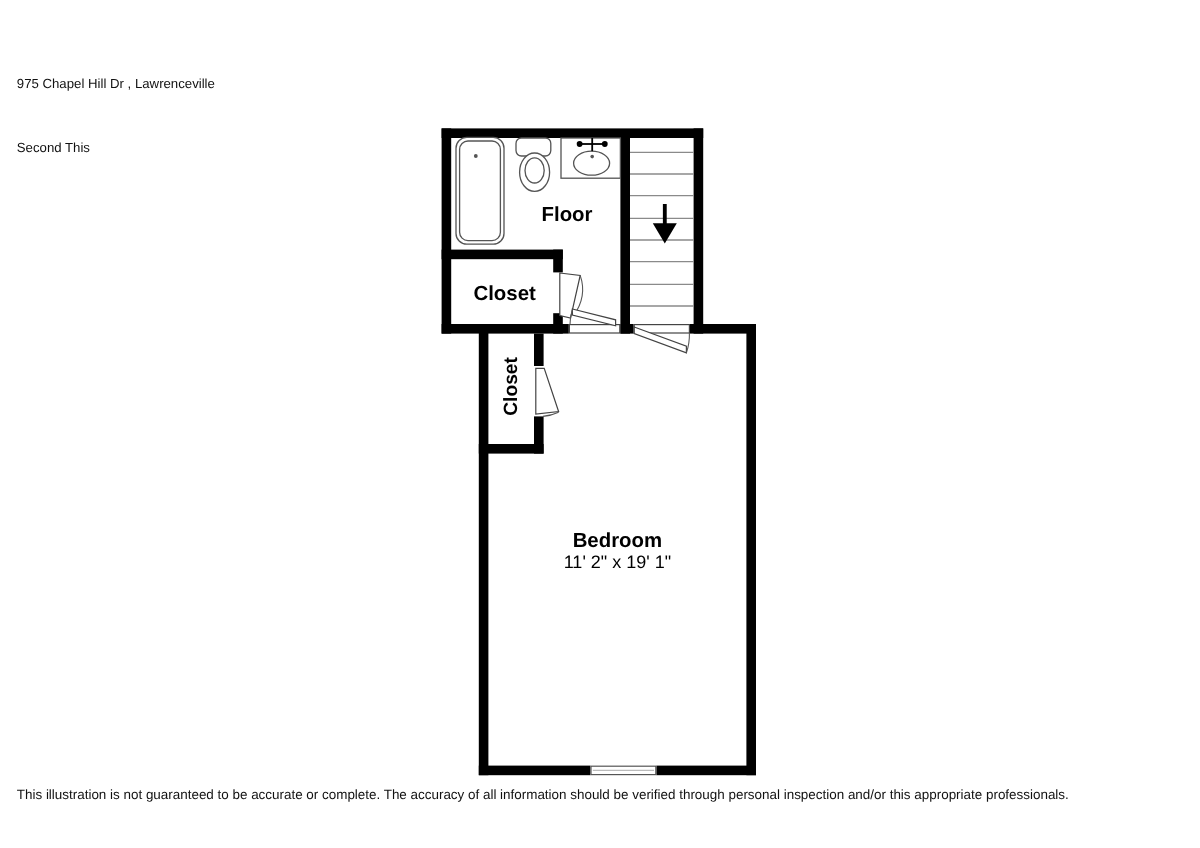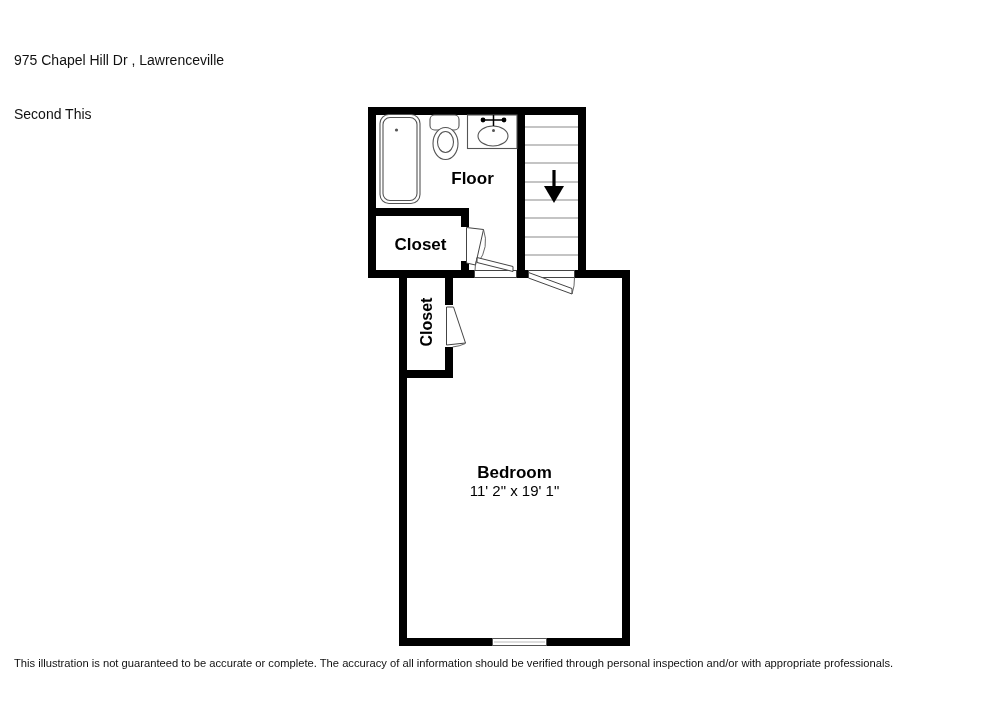--- a/index.html
+++ b/index.html
@@ -5,36 +5,36 @@
   html,body{margin:0;padding:0;background:#fff;}
   .page{
     position:relative;
     width:1000px;height:707px;
     background:#ffffff;
     font-family:"Liberation Sans", sans-serif;
     color:#000;
     overflow:hidden;
   }
   .hdr{
-    position:absolute;left:14px;top:14px;
-    font-size:14px;line-height:18.3px;color:#111;
+    position:absolute;left:14px;top:24px;
+    font-size:11px;line-height:18.3px;color:#111;
     white-space:pre;
   }
   .plan-svg{position:absolute;left:0;top:0;}
   .room-label{
     position:absolute;text-align:center;
     font-weight:bold;color:#000;
   }
   .lbl-bath{left:430px;top:169px;width:85px;font-size:17px;}
   .lbl-closet1{left:376px;top:235px;width:89px;font-size:17px;}
   .lbl-closet2{
     left:367px;top:313px;width:120px;height:18px;
     font-size:16px;transform:rotate(-90deg);
   }
-  .lbl-bedroom{left:407px;top:442px;width:215px;font-weight:normal;margin-top:22px;}
+  .lbl-bedroom{left:407px;top:442px;width:215px;font-weight:normal;}
   .lbl-bedroom .rname{font-size:17px;font-weight:bold;line-height:18px;}
   .lbl-bedroom .rdims{font-size:15px;line-height:17px;}
   .disclaimer{
     position:absolute;left:14px;top:654px;width:960px;
     font-size:11.2px;line-height:19px;color:#111;
   }
 </style>
 </head>
 <body>
 
@@ -147,16 +147,16 @@
   <div class="room-label lbl-closet1">Closet</div>
 
   <div class="room-label lbl-closet2">Closet</div>
 
   <div class="room-label lbl-bedroom">
     <div class="rname">Bedroom</div>
     <div class="rdims">11' 2" x 19' 1"</div>
   </div>
 
   <div class="disclaimer">
-    <div>This illustration is not guaranteed to be accurate or complete. The accuracy of all information should be verified through personal inspection and/or with appropriate professionals.</div>
+    <div>This illustration is not guaranteed to be accurate or complete. The accuracy of all information should be verified through personal inspection and/or this appropriate professionals.</div>
   </div>
 
 </div>
 
 </body></html>

